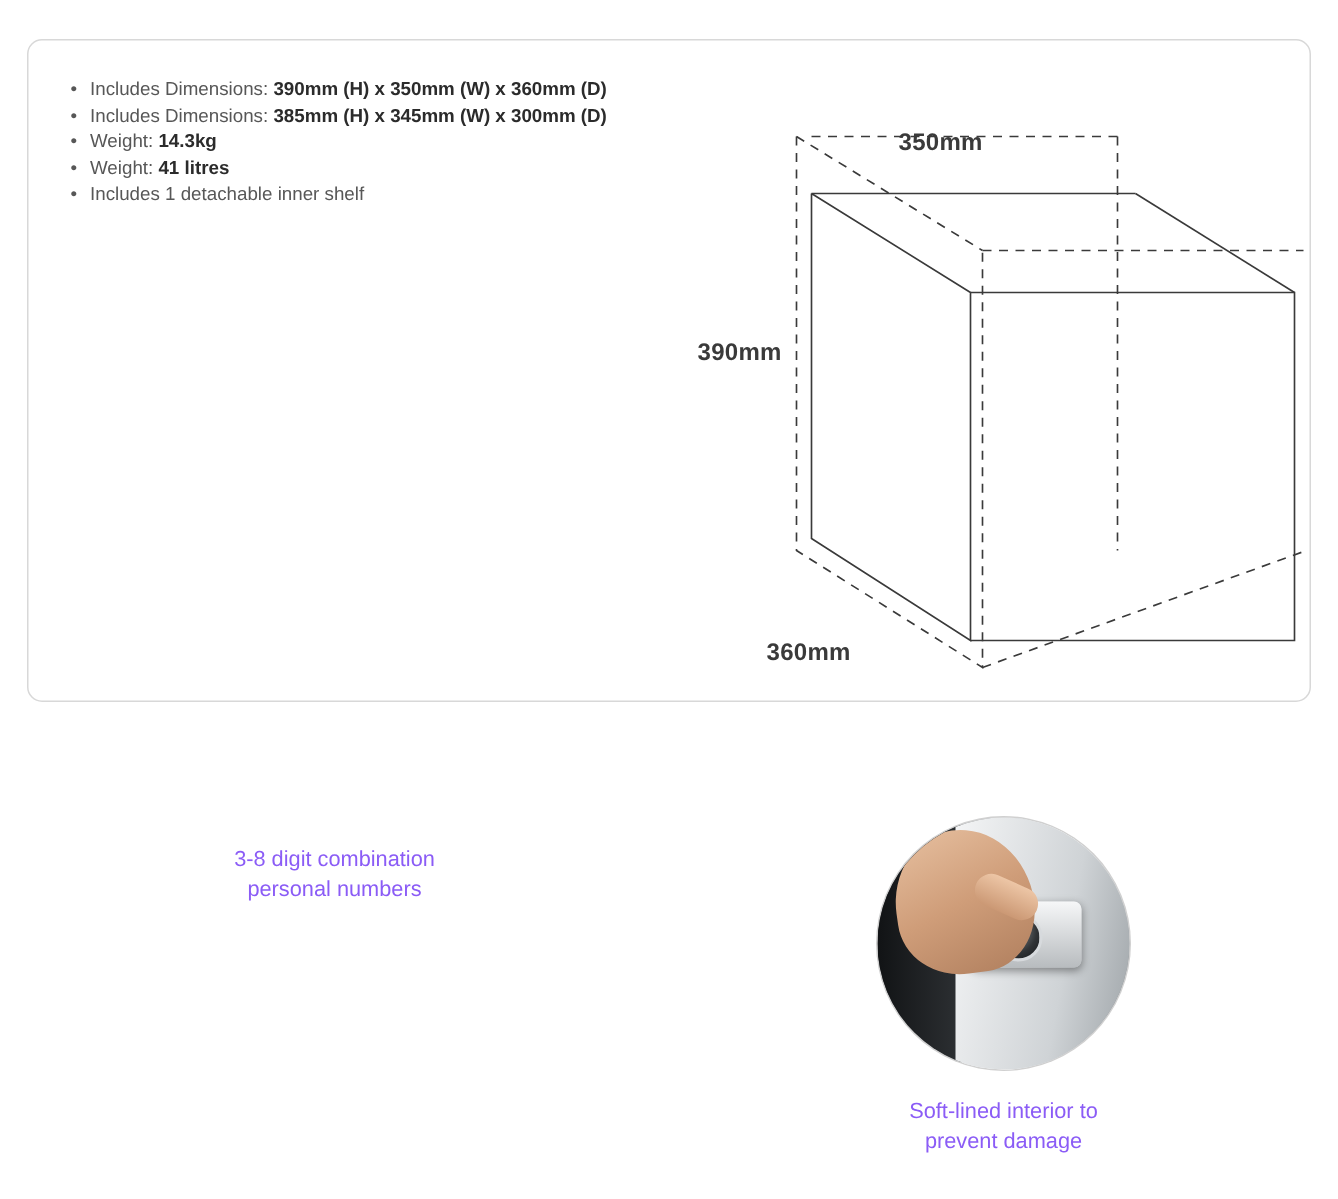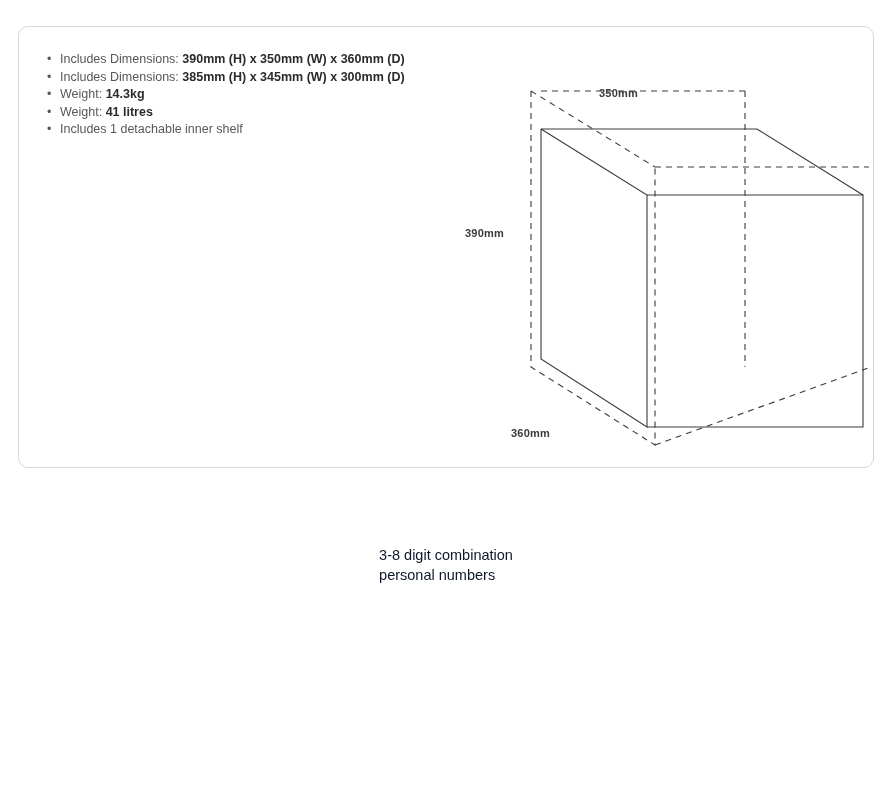--- a/index.html
+++ b/index.html
@@ -60,21 +60,21 @@
   
   .diagram {
     position: absolute;
     left: 440px;
     top: 40px;
     width: 410px;
     height: 390px;
   }
   .dim-label {
     position: absolute;
-    font-size: 11px;
+    font-size: 16px;
     font-weight: bold;
     color: #3a3a3a;
     letter-spacing: 0.2px;
   }
   .dim-width  { left: 140px; top: 20px; }
   .dim-height { left: 6px;  top: 160px; }
   .dim-depth  { left: 52px;  top: 360px; }
 
   
   .features {
@@ -95,24 +95,25 @@
   }
   .feature-circle {
     width: 168px;
     height: 168px;
     border-radius: 50%;
     overflow: hidden;
     position: relative;
     box-shadow: 0 0 0 1px #d0d0d0;
   }
   .feature-caption {
+    margin-top: 18px;
     font-size: 14.5px;
     line-height: 20px;
-    color: #0f172a;
-    text-align: left;
+    color: #8b5cf6;
+    text-align: center;
   }
 
   
   .photo-keypad {
     position: absolute; inset: 0;
     background:
       linear-gradient(105deg, #1d1f21 0%, #2e3134 18%, #6e7276 30%, #9ba0a4 40%,
                       #c6cacc 50%, #8f9498 62%, #4a4e52 76%, #26282a 100%);
   }
   .kp-dial {
@@ -282,15 +283,32 @@
 
 <div class="features">
 
   <div class="feature">
     <div class="feature-caption">
       <div>3-8 digit combination</div>
       <div>personal numbers</div>
     </div>
   </div>
 
+  <div class="feature">
+    <div class="feature-circle">
+      <div class="photo-camera">
+        <div class="cam-dark"></div>
+        <div class="cam-door"></div>
+        <div class="cam-body">
+          <div class="cam-lens"></div>
+        </div>
+        <div class="cam-hand"></div>
+        <div class="cam-thumb"></div>
+      </div>
+    </div>
+    <div class="feature-caption">
+      <div>Soft-lined interior to</div>
+      <div>prevent damage</div>
+    </div>
+  </div>
 
 
 </div>
 
 </body></html>

